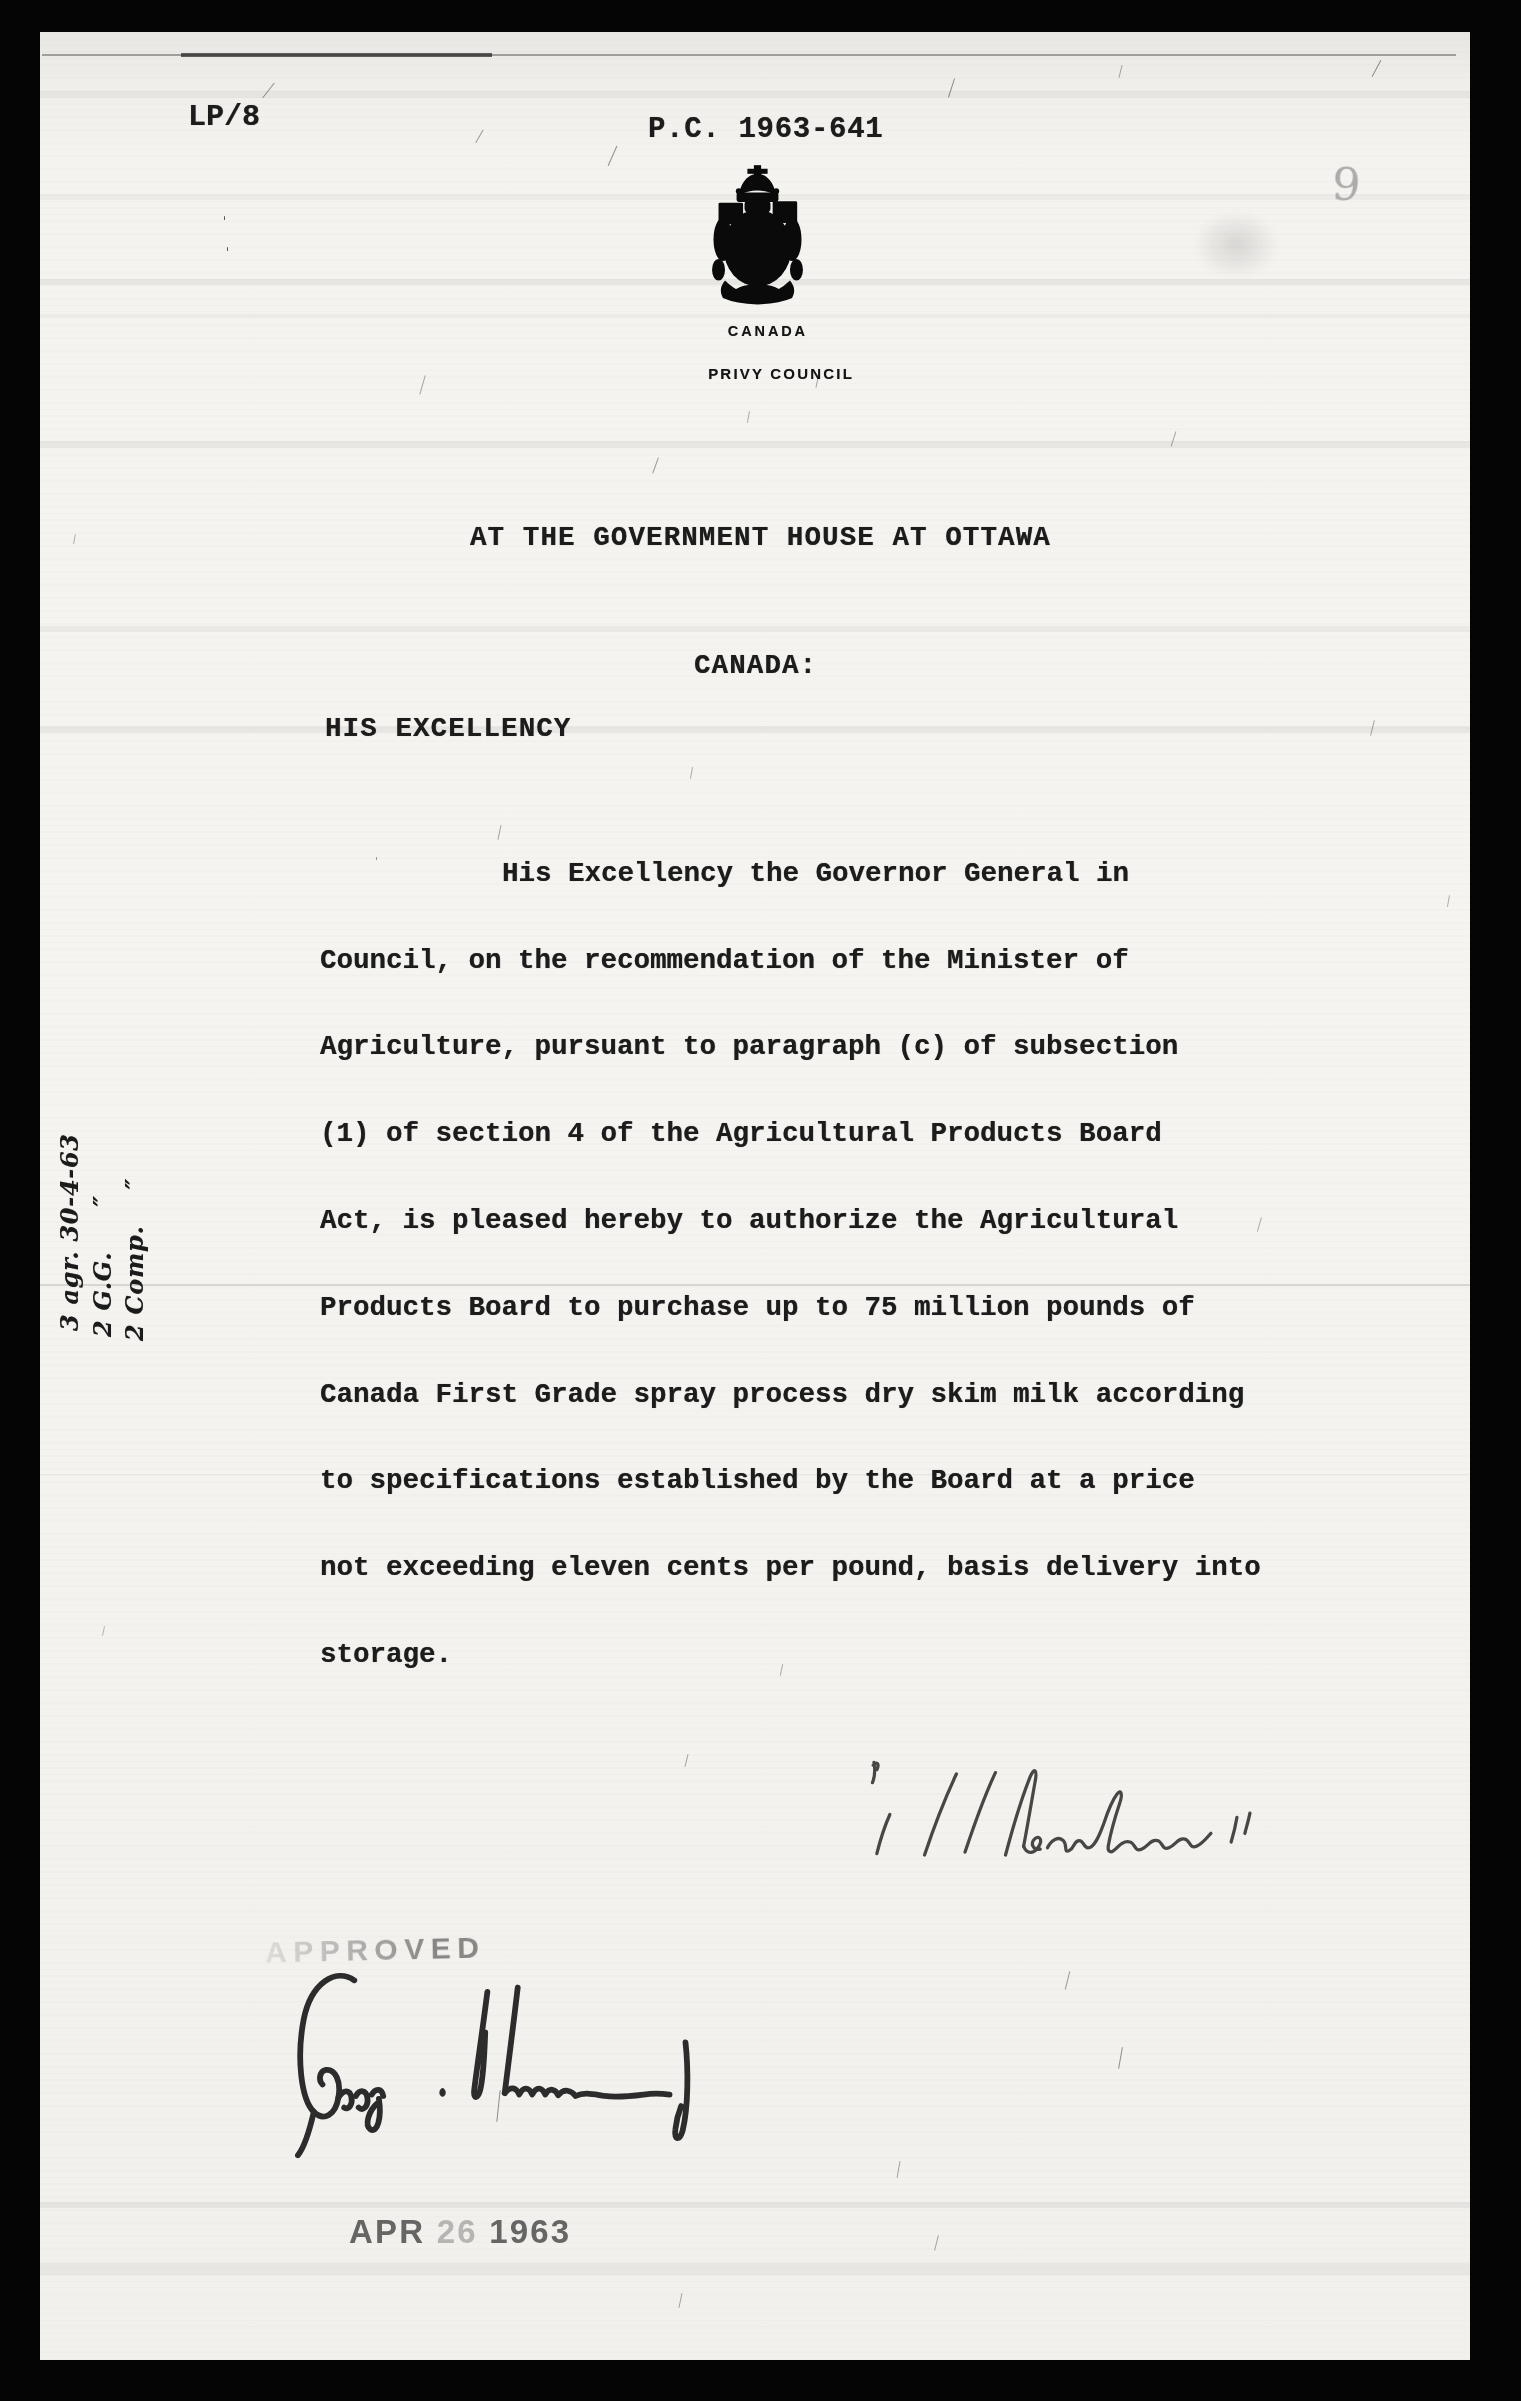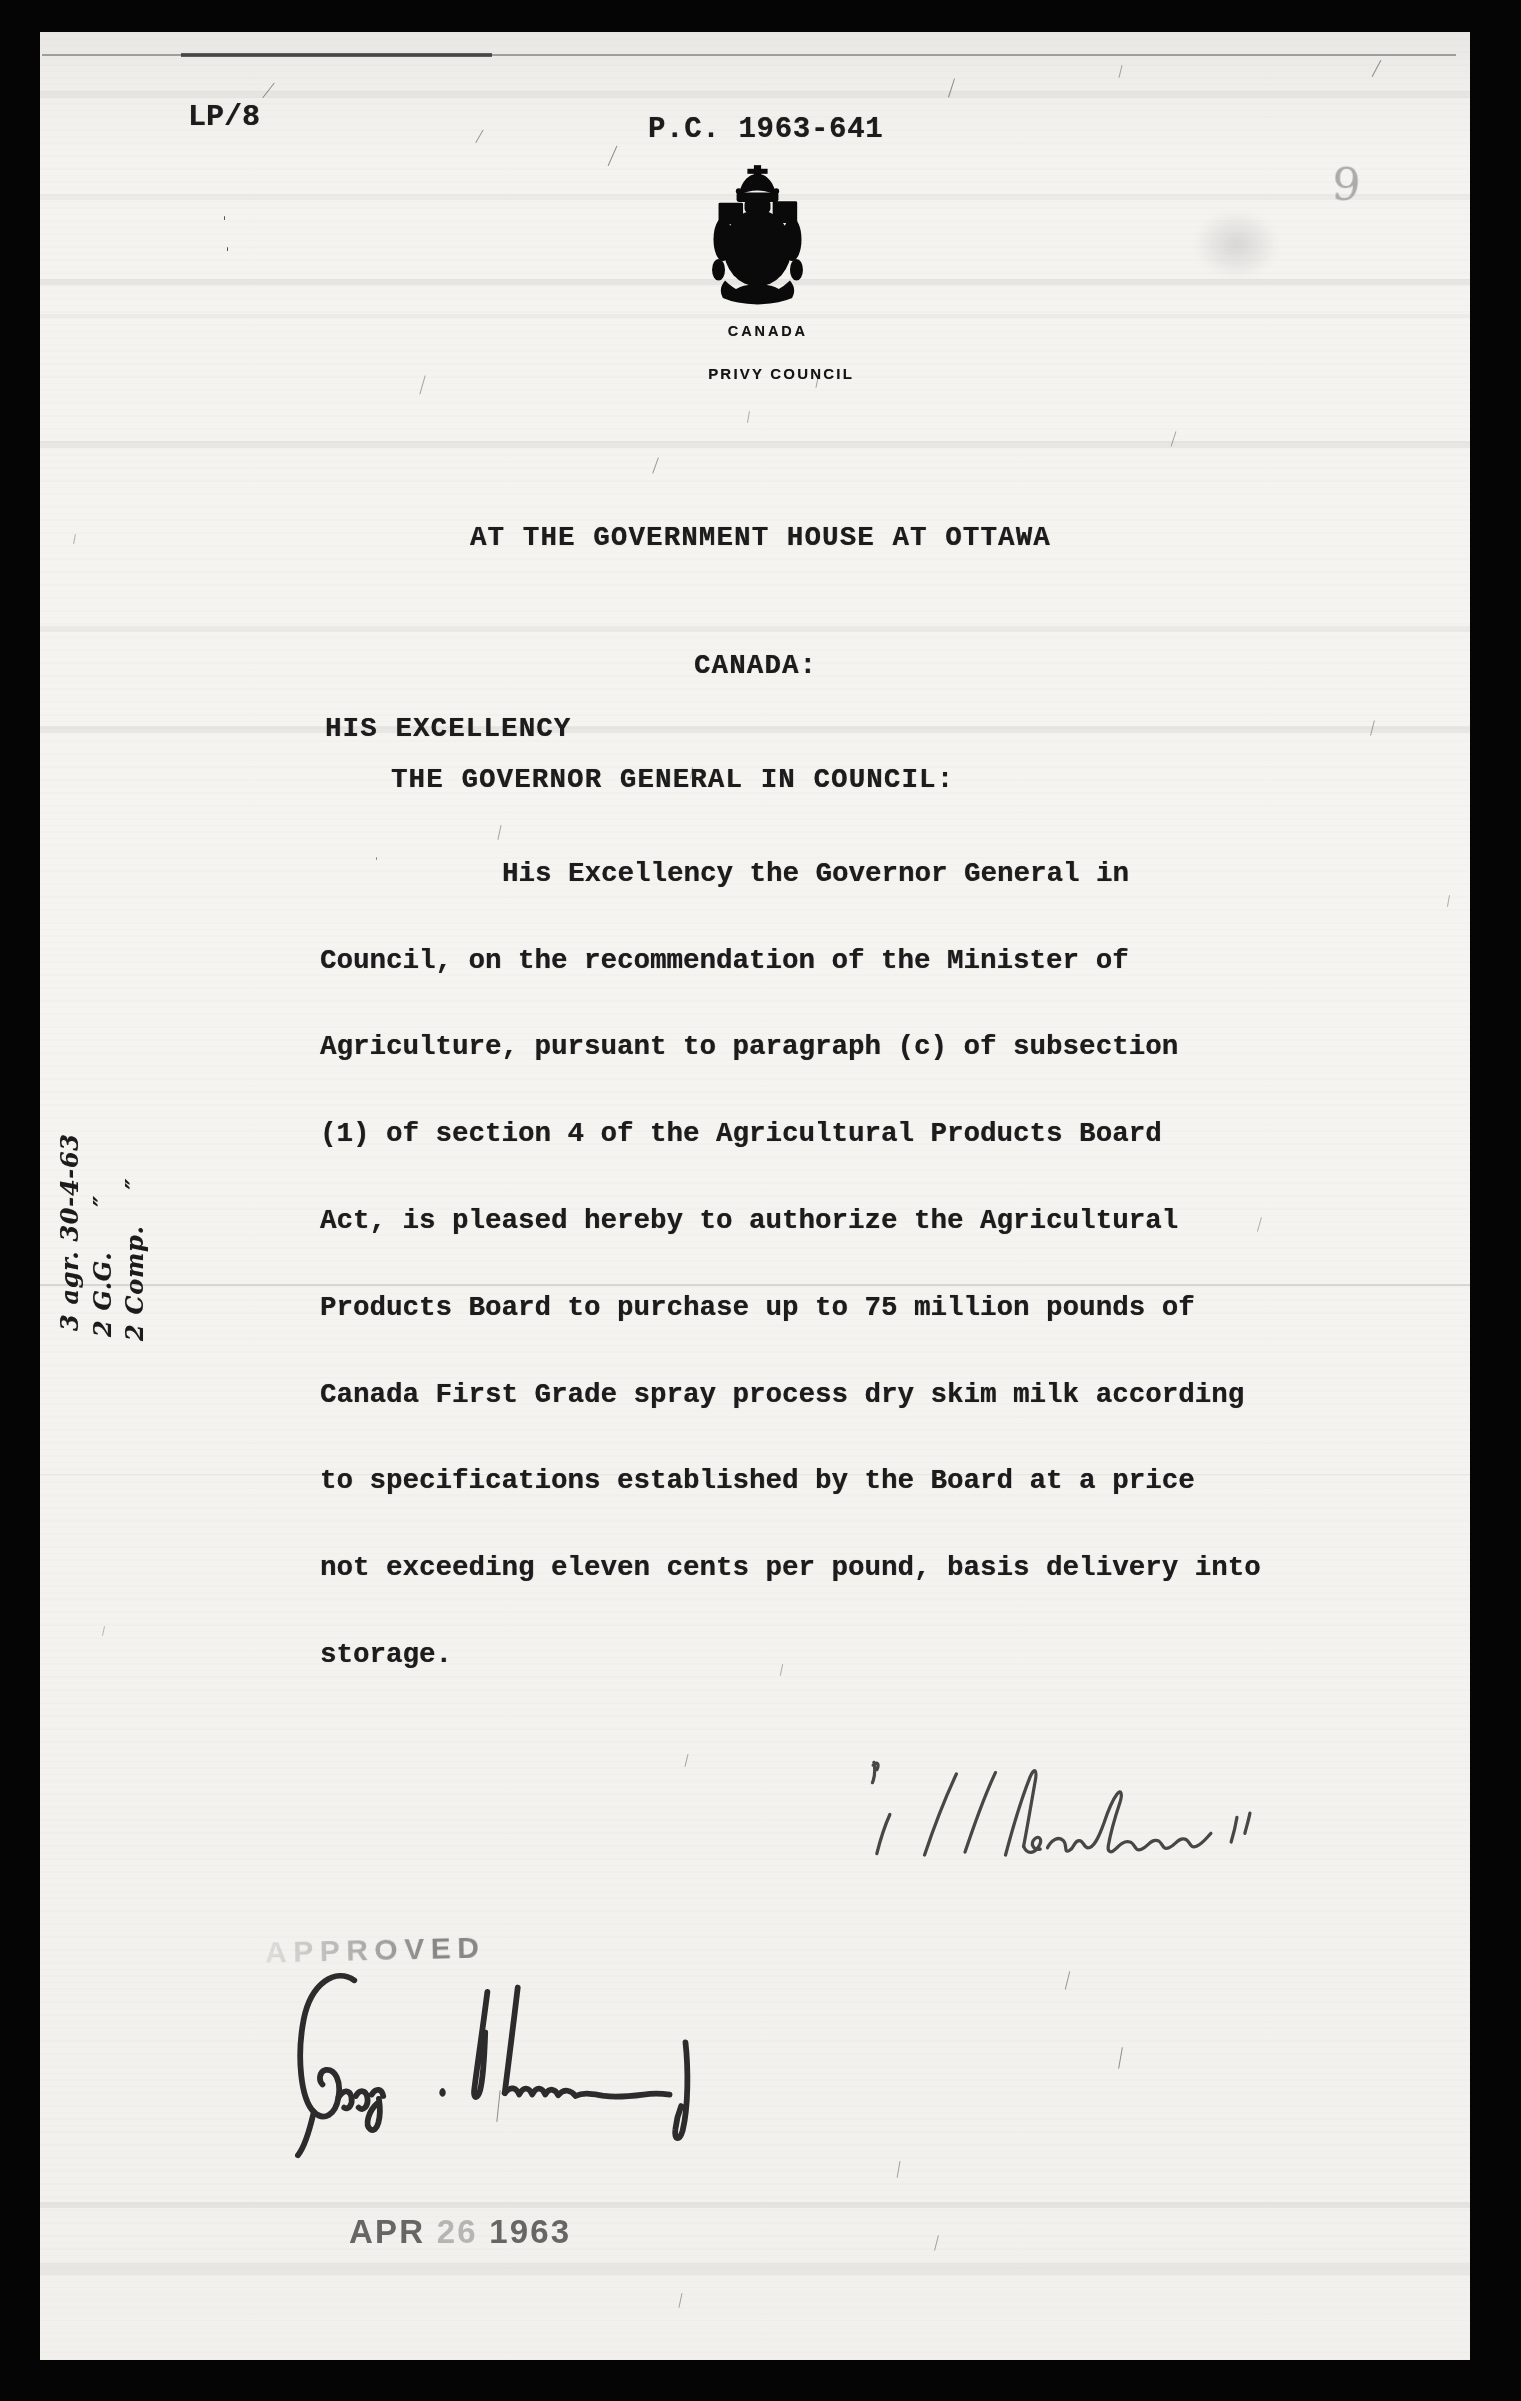--- a/index.html
+++ b/index.html
@@ -124,21 +124,20 @@
       <path d="M25,160 Q15,172 22,184 Q40,192 70,193 Q100,192 118,184 Q125,172 115,160 Q95,180 70,180 Q45,180 25,160 Z"></path>
       <ellipse cx="70" cy="178" rx="34" ry="13"></ellipse>
     </g>
   </svg>
   <span class="crest-label" style="left:707px;top:323px;width:101px;font-size:14.5px;letter-spacing:2.9px;">CANADA</span>
   <span class="crest-label" style="left:662px;top:365px;width:192px;font-size:15px;letter-spacing:2.2px;">PRIVY COUNCIL</span>
 
   <span class="tw heading" style="left:470px;top:522px;">AT THE GOVERNMENT HOUSE AT OTTAWA</span>
   <span class="tw heading" style="left:694px;top:650px;">CANADA:</span>
   <span class="tw heading" style="left:325px;top:713px;">HIS EXCELLENCY</span>
-  <span class="tw heading" style="left:391px;top:764px;">THE GOVERNOR GENERAL IN COUNCIL:</span>
 
   <div id="body-lines">
       <span class="tw" style="left: 502px; top: 858px;">His Excellency the Governor General in</span>
       <span class="tw" style="left: 320px; top: 945px;">Council, on the recommendation of the Minister of</span>
       <span class="tw" style="left: 320px; top: 1031px;">Agriculture, pursuant to paragraph (c) of subsection</span>
       <span class="tw" style="left: 320px; top: 1118px;">(1) of section 4 of the Agricultural Products Board</span>
       <span class="tw" style="left: 320px; top: 1205px;">Act, is pleased hereby to authorize the Agricultural</span>
       <span class="tw" style="left: 320px; top: 1292px;">Products Board to purchase up to 75 million pounds of</span>
       <span class="tw" style="left: 320px; top: 1379px;">Canada First Grade spray process dry skim milk according</span>
       <span class="tw" style="left: 320px; top: 1465px;">to specifications established by the Board at a price</span>

